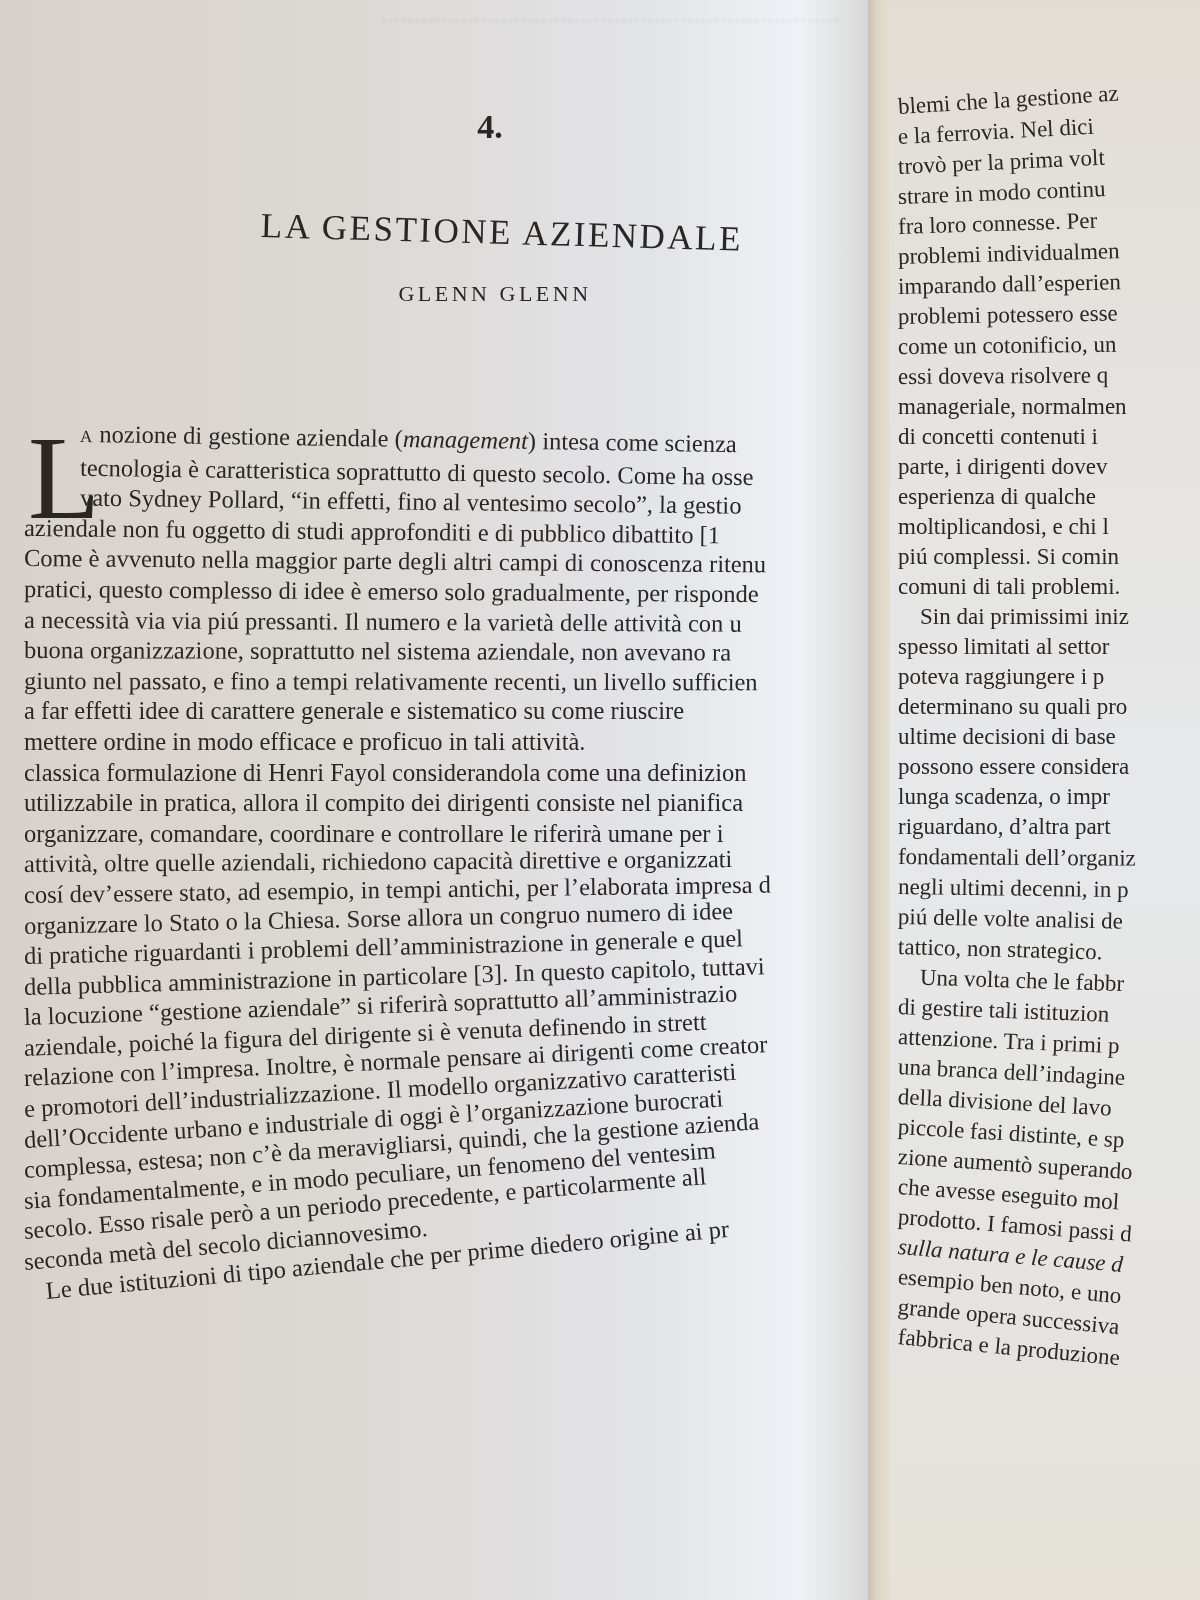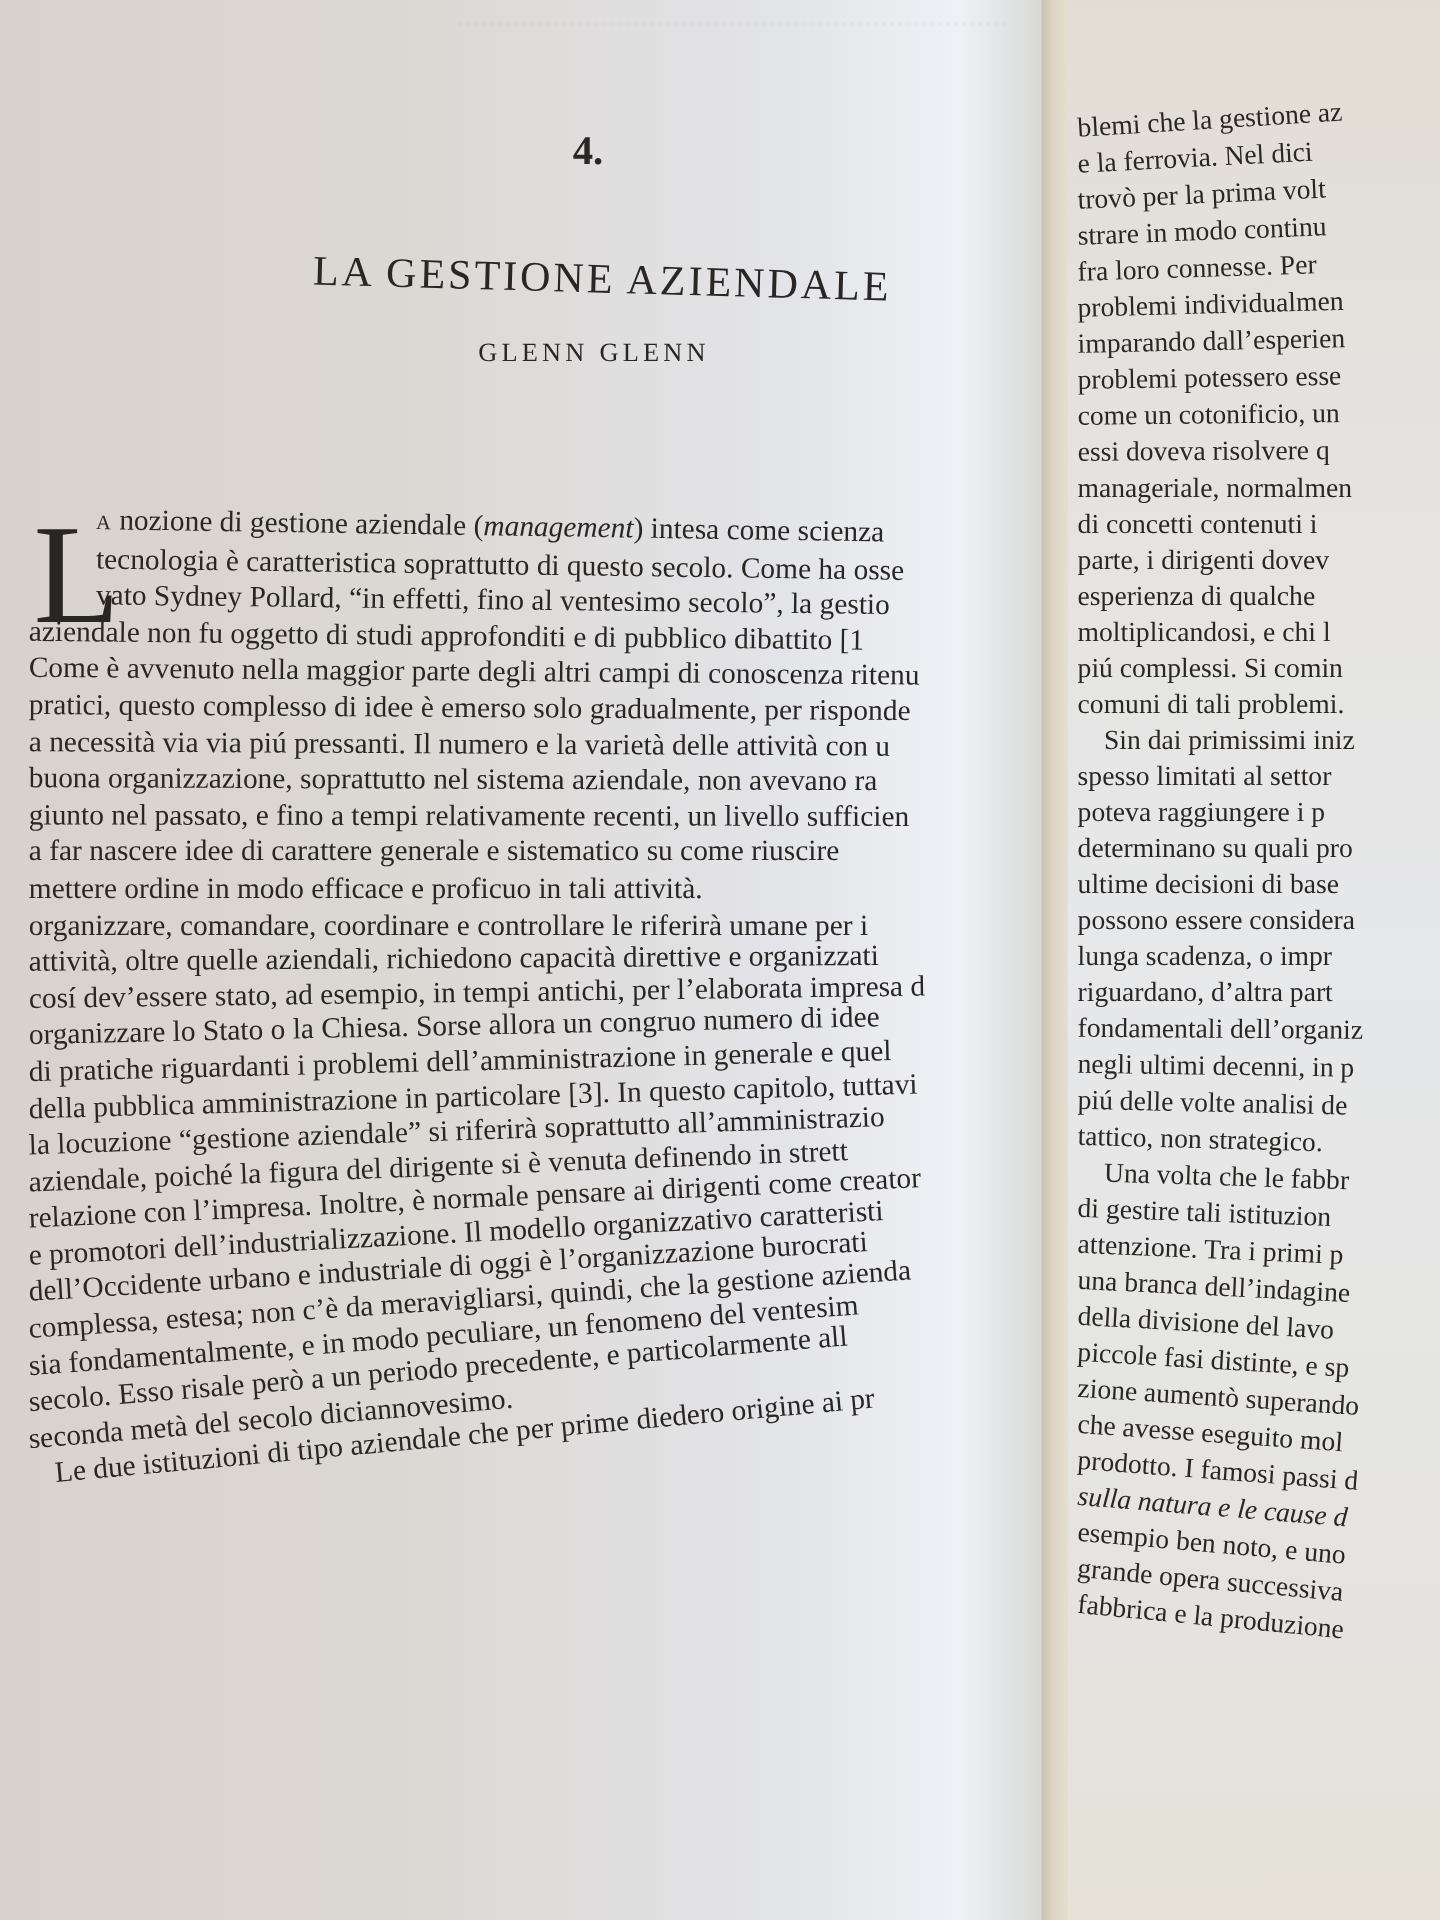--- a/index.html
+++ b/index.html
@@ -80,22 +80,24 @@
     <span class="dropcap">L</span>
     <span class="line after-cap" style="transform:rotate(0.9deg)"><span class="smallcap">A</span> <span>nozione di gestione aziendale (<em>management</em>) intesa come scienza</span></span>
     <span class="line after-cap" style="transform:rotate(0.8deg)">tecnologia è caratteristica soprattutto di questo secolo. Come ha osse</span>
     <span class="line after-cap" style="transform:rotate(0.7deg)">vato Sydney Pollard, “in effetti, fino al ventesimo secolo”, la gestio</span>
     <span class="line" style="transform:rotate(0.6deg)">aziendale non fu oggetto di studi approfonditi e di pubblico dibattito [1</span>
     <span class="line" style="transform:rotate(0.5deg)">Come è avvenuto nella maggior parte degli altri campi di conoscenza ritenu</span>
     <span class="line" style="transform:rotate(0.4deg)">pratici, questo complesso di idee è emerso solo gradualmente, per risponde</span>
     <span class="line" style="transform:rotate(0.3deg)">a necessità via via piú pressanti. Il numero e la varietà delle attività con u</span>
     <span class="line" style="transform:rotate(0.2deg)">buona organizzazione, soprattutto nel sistema aziendale, non avevano ra</span>
     <span class="line" style="transform:rotate(0.1deg)">giunto nel passato, e fino a tempi relativamente recenti, un livello sufficien</span>
-    <span class="line">a far nascere idee di carattere generale e sistematico su come riuscire</span>
+    <span class="line">a far effetti idee di carattere generale e sistematico su come riuscire</span>
     <span class="line">mettere ordine in modo efficace e proficuo in tali attività.</span>
+    <span class="line">classica formulazione di Henri Fayol considerandola come una definizion</span>
+    <span class="line">utilizzabile in pratica, allora il compito dei dirigenti consiste nel pianifica</span>
     <span class="line">organizzare, comandare, coordinare e controllare le riferirà umane per i</span>
     <span class="line" style="transform:rotate(-0.4deg)">attività, oltre quelle aziendali, richiedono capacità direttive e organizzati</span>
     <span class="line" style="transform:rotate(-0.8deg)">cosí dev’essere stato, ad esempio, in tempi antichi, per l’elaborata impresa d</span>
     <span class="line" style="transform:rotate(-1.2deg)">organizzare lo Stato o la Chiesa. Sorse allora un congruo numero di idee</span>
     <span class="line" style="transform:rotate(-1.4deg)">di pratiche riguardanti i problemi dell’amministrazione in generale e quel</span>
     <span class="line" style="transform:rotate(-1.6deg)">della pubblica amministrazione in particolare [3]. In questo capitolo, tuttavi</span>
     <span class="line" style="transform:rotate(-1.9deg)">la locuzione “gestione aziendale” si riferirà soprattutto all’amministrazio</span>
     <span class="line" style="transform:rotate(-2.2deg)">aziendale, poiché la figura del dirigente si è venuta definendo in strett</span>
     <span class="line" style="transform:rotate(-2.6deg)">relazione con l’impresa. Inoltre, è normale pensare ai dirigenti come creator</span>
     <span class="line" style="transform:rotate(-3deg)">e promotori dell’industrializzazione. Il modello organizzativo caratteristi</span>

